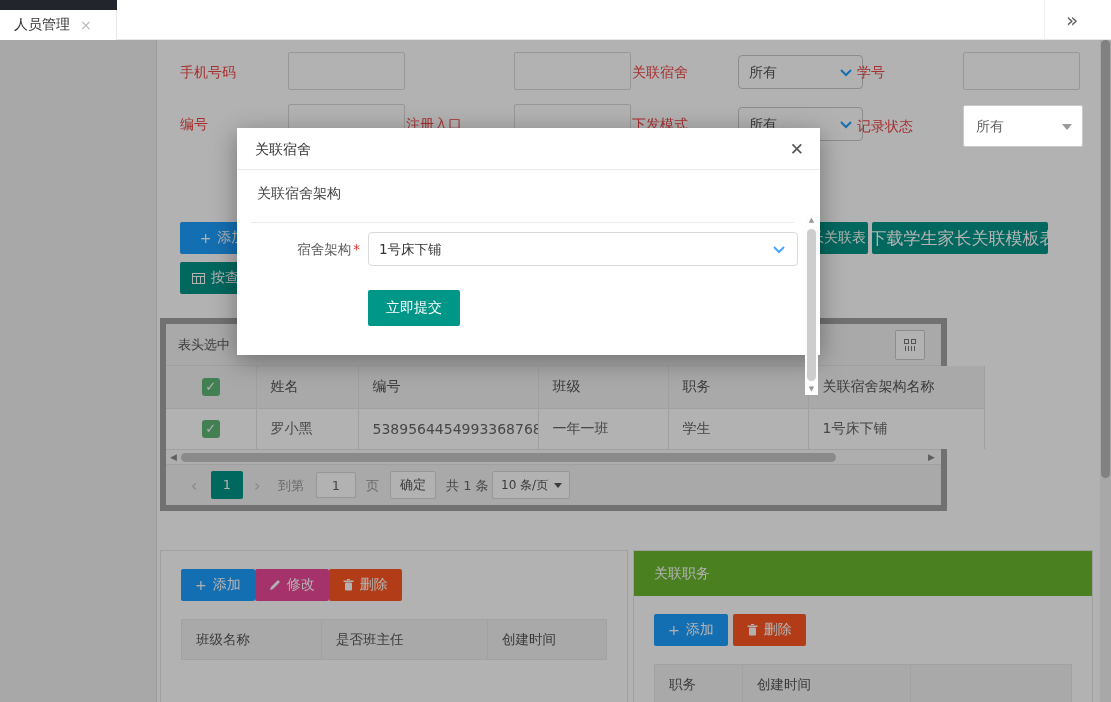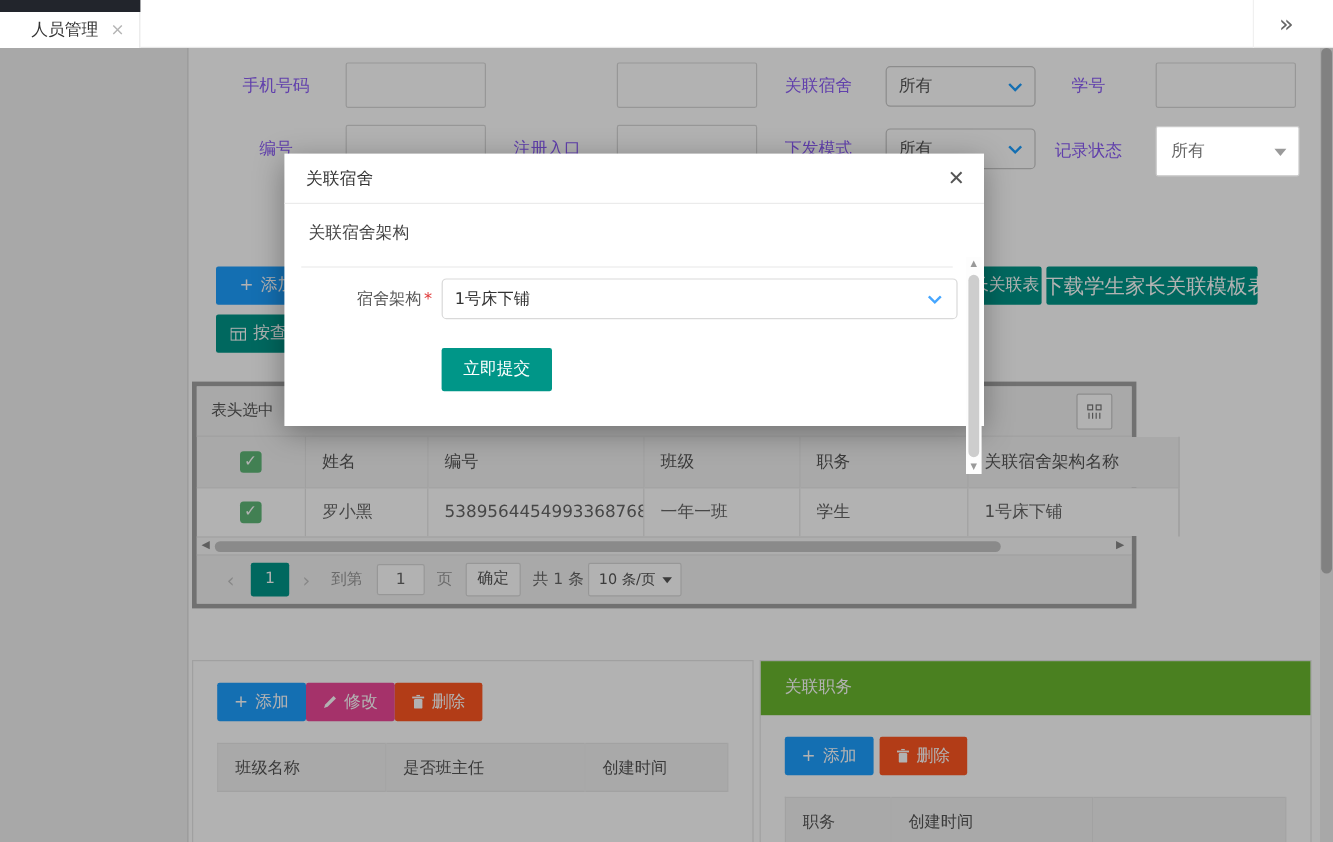--- a/index.html
+++ b/index.html
@@ -2,48 +2,48 @@
 <html><head>
 <meta charset="utf-8">
 <style>
   * { box-sizing: border-box; margin: 0; padding: 0; }
   body { font-family: "DejaVu Sans", "Liberation Sans", sans-serif; background:#fff; }
   #screen { position: relative; width: 1111px; height: 702px; background:#fff; overflow: hidden; }
 
   
   #tabbar { position:absolute; left:0; top:0; width:1111px; height:40px; background:#fff; border-bottom:1px solid #e8e8e8; z-index:10;}
   .topstrip { position:absolute; left:0; top:0; width:117px; height:10px; background:#22252c; }
-  .tab { position:absolute; left:0; top:10px; width:117px; height:30px; background:#fff; border-right:1px solid #e8e8e8; display:flex; align-items:center; padding-left:26px; }
+  .tab { position:absolute; left:0; top:10px; width:117px; height:30px; background:#fff; border-right:1px solid #e8e8e8; display:flex; align-items:center; padding-left:14px; }
   .tab-label { font-size:14px; color:#333; }
   .tab-close { margin-left:10px; color:#b5b5b5; font-size:14px; cursor:pointer; }
   .expand-btn { position:absolute; right:12px; top:0; width:55px; height:40px; border-left:1px solid #f0f0f0; display:flex; align-items:center; justify-content:center; font-size:20px; color:#666; cursor:pointer; }
 
   
   #content { position:absolute; left:0; top:40px; width:1111px; height:662px; background:#fff; }
   #sidebar { position:absolute; left:0; top:0; width:157px; height:662px; background:#f1f1f1; border-right:1px solid #dcdcdc; }
   #vscroll { position:absolute; right:0; top:0; width:11px; height:662px; background:#f1f1f1; }
   #vscroll .thumb { position:absolute; left:1px; top:0; width:9px; height:438px; background:#b9b9b9; border-radius:5px; }
 
   
-  .lbl { position:absolute; width:100px; text-align:center; font-size:14px; color:#8b5cf6; line-height:40px; white-space:nowrap; }
+  .lbl { position:absolute; width:100px; text-align:left; font-size:14px; color:#ef4444; line-height:40px; white-space:nowrap; }
   .inp { position:absolute; width:117px; height:38px; border:1px solid #d9d9d9; border-radius:2px; background:#fff; }
   .sel { position:absolute; width:125px; height:34px; border:1px solid #c9c9c9; border-radius:4px; background:#fff; font-size:14px; color:#555; line-height:32px; padding-left:10px; }
   .sel .chev { position:absolute; right:10px; top:13px; }
   .native-sel { position:absolute; width:120px; height:42px; border:1px solid #c9c9c9; border-radius:2px; background:#fff; font-size:14px; color:#666; line-height:40px; padding-left:12px; z-index:60; }
   .native-sel .tri { position:absolute; right:10px; top:18px; width:0; height:0; border-left:5px solid transparent; border-right:5px solid transparent; border-top:6px solid #9a9a9a; }
 
   
   .btn { position:absolute; height:32px; border:none; border-radius:2px; color:#fff; font-size:14px; display:flex; align-items:center; justify-content:center; gap:6px; white-space:nowrap; cursor:pointer; font-family:inherit; }
   .btn-blue { background:#1E9FFF; }
   .btn-teal { background:#009688; }
   .btn-yellow { background:#ec4899; }
   .btn-red { background:#FF5722; }
 
   
-  #table-card { position:absolute; left:160px; top:278px; width:787px; border:4px solid #a3a3a3; background:#fff; }
+  #table-card { position:absolute; left:160px; top:278px; width:787px; border:6px solid #a3a3a3; background:#fff; }
   .t-toolbar { position:relative; height:42px; background:#f2f2f2; border-bottom:1px solid #e6e6e6; }
   .t-note { position:absolute; left:12px; top:0; line-height:42px; font-size:13px; color:#555; }
   .col-btn { position:absolute; right:16px; top:6px; width:30px; height:30px; background:#fff; border:1px solid #c9c9c9; border-radius:2px; display:flex; align-items:center; justify-content:center; cursor:pointer; }
   table.grid { border-collapse:collapse; width:100%; table-layout:fixed; }
   table.grid th, table.grid td { border-right:1px solid #e6e6e6; font-weight:normal; text-align:left; padding:0 14px; font-size:14px; white-space:nowrap; overflow:hidden; }
   table.grid th { height:42px; background:#f2f2f2; color:#555; }
   table.grid td { height:41px; background:#fff; color:#666; border-top:1px solid #e6e6e6; }
   .cb { width:18px; height:18px; background:#5FB878; border-radius:3px; color:#fff; font-size:13px; line-height:18px; text-align:center; margin:0 auto; cursor:pointer; }
   .hscroll { position:relative; height:15px; background:#fafafa; border-top:1px solid #e6e6e6; }
   .hscroll .thumb { position:absolute; left:15px; top:3px; width:655px; height:9px; background:#c6c6c6; border-radius:5px; }

